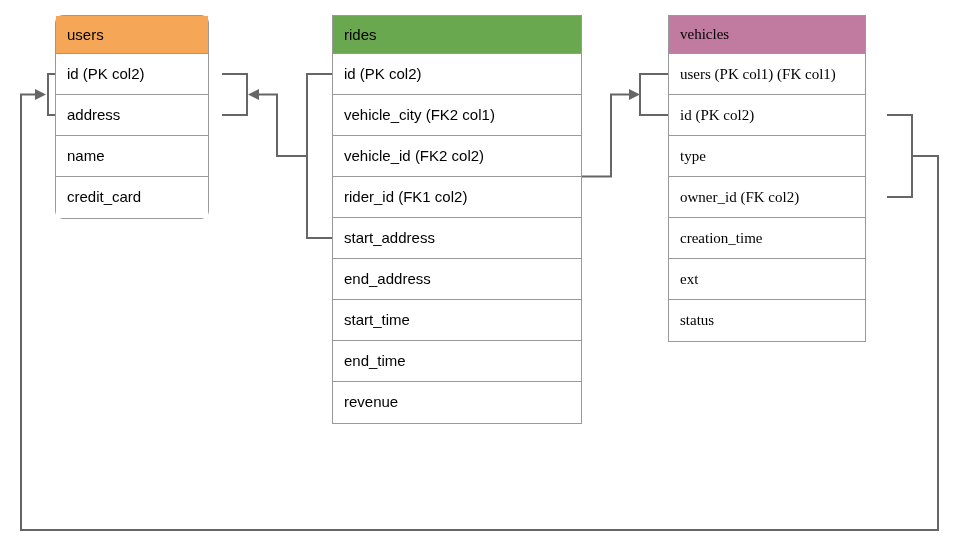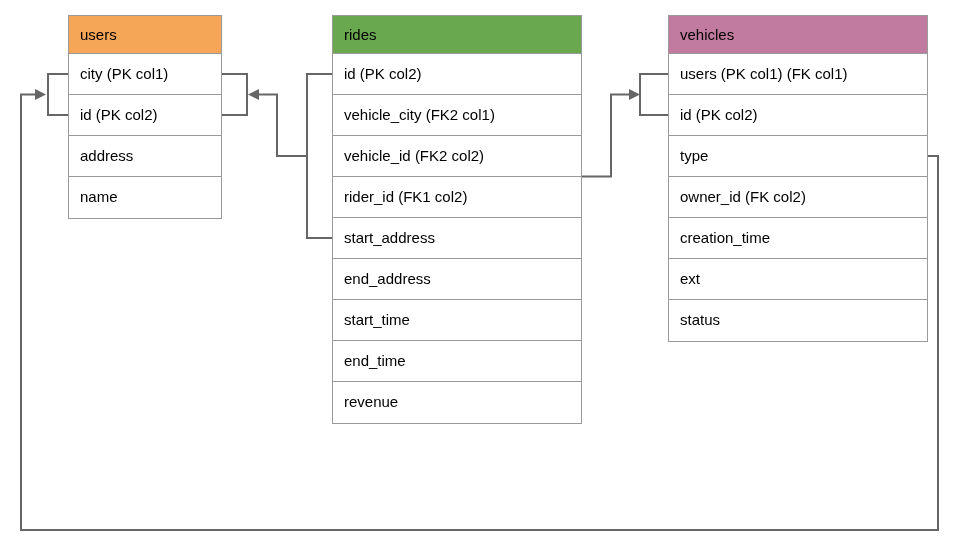--- a/index.html
+++ b/index.html
@@ -77,46 +77,46 @@
     <polyline points="578,176.5 611,176.5 611,94.5 629,94.5"></polyline>
     <polygon points="629,89 629,100 640,94.5"></polygon>
     <polyline points="668,74 640,74 640,115 668,115"></polyline>
 
     <polyline points="887,115 912,115 912,197 887,197"></polyline>
     <polyline points="912,156 938,156 938,530 21,530 21,94.5 35,94.5"></polyline>
     <polygon points="35,89 35,100 46,94.5"></polygon>
     <polyline points="68,74 48,74 48,115 68,115"></polyline>
   </svg>
 
-  <div class="db-table" style="left:68px; width:154px;">
+  <div class="db-table" style="left:55px; width:154px;border-radius:8px;">
     <div class="db-table-header" style="background-color: rgb(245, 166, 87);">users</div>
     <div>
-        <div class="db-row">city (PK col1)</div>
         <div class="db-row">id (PK col2)</div>
         <div class="db-row">address</div>
         <div class="db-row">name</div>
+        <div class="db-row">credit_card</div>
       </div>
   </div>
 
   <div class="db-table" style="left:332px; width:250px;">
     <div class="db-table-header" style="background-color: rgb(106, 168, 79);">rides</div>
     <div>
         <div class="db-row">id (PK col2)</div>
         <div class="db-row">vehicle_city (FK2 col1)</div>
         <div class="db-row">vehicle_id (FK2 col2)</div>
         <div class="db-row">rider_id (FK1 col2)</div>
         <div class="db-row">start_address</div>
         <div class="db-row">end_address</div>
         <div class="db-row">start_time</div>
         <div class="db-row">end_time</div>
         <div class="db-row">revenue</div>
       </div>
   </div>
 
-  <div class="db-table" style="left:668px; width:260px;">
+  <div class="db-table" style="left:668px; width:198px;font-family:Liberation Serif, serif;">
     <div class="db-table-header" style="background-color: rgb(194, 123, 160);">vehicles</div>
     <div>
         <div class="db-row">users (PK col1) (FK col1)</div>
         <div class="db-row">id (PK col2)</div>
         <div class="db-row">type</div>
         <div class="db-row">owner_id (FK col2)</div>
         <div class="db-row">creation_time</div>
         <div class="db-row">ext</div>
         <div class="db-row">status</div>
       </div>

